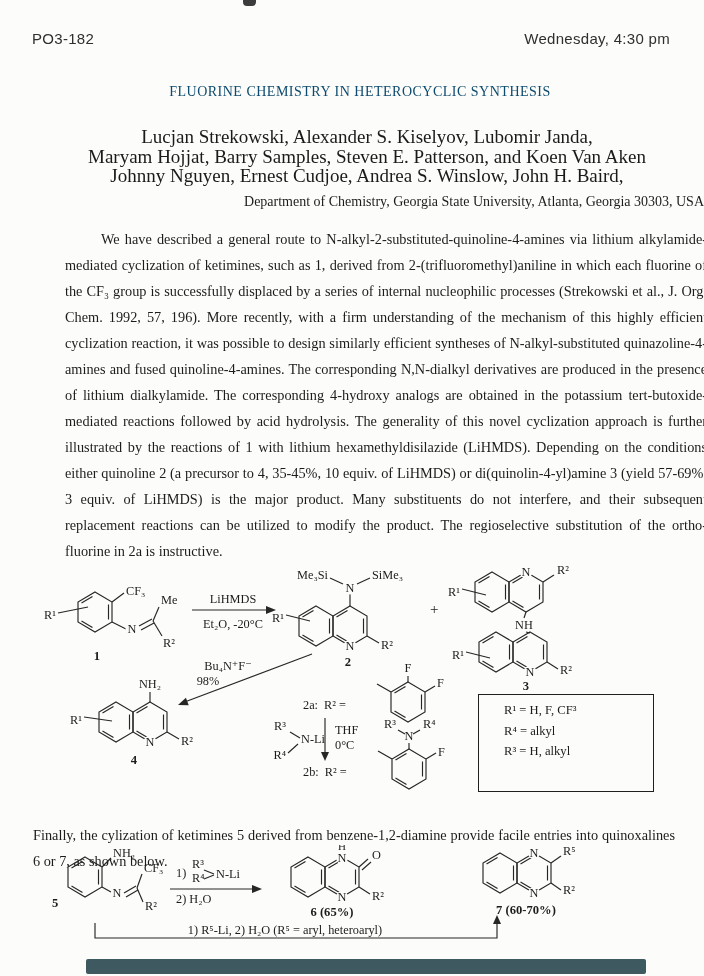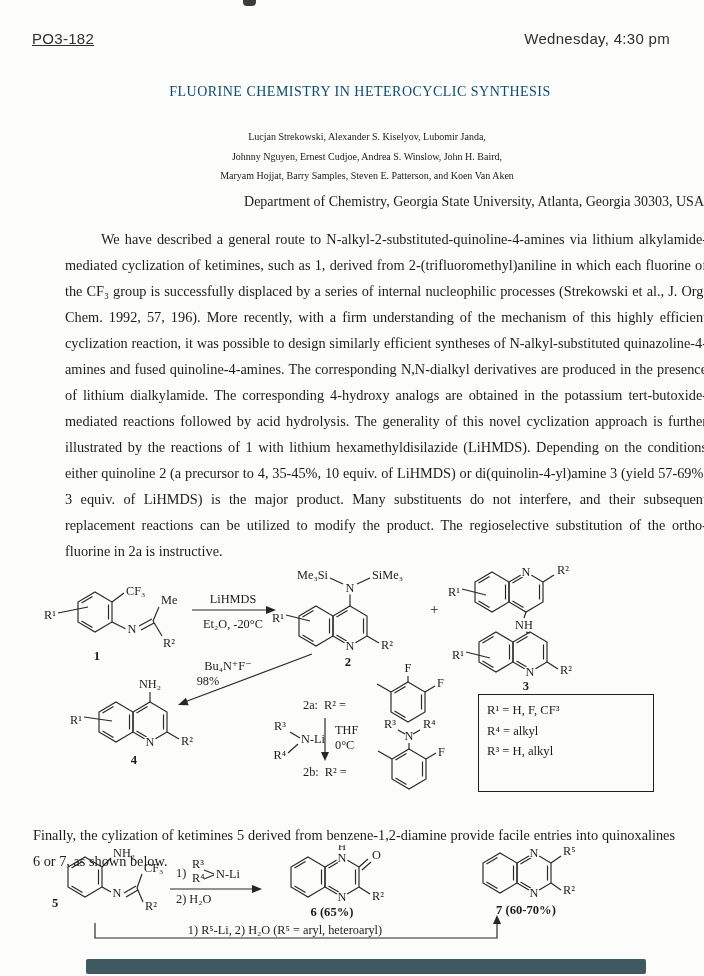--- a/index.html
+++ b/index.html
@@ -3,67 +3,67 @@
 <meta charset="utf-8">
 <style>
   html,body{margin:0;padding:0;background:#e8e8e8;}
   .page{
     position:relative;width:704px;height:976px;margin:0 auto;
     background:#fcfcfa;color:#1c1c1c;overflow:hidden;
     font-family:"Liberation Serif","DejaVu Serif",serif;
   }
   .hdr{position:absolute;top:30px;font-family:"Liberation Sans","DejaVu Sans",sans-serif;
        font-size:15px;color:#2f2f2f;letter-spacing:.3px;}
-  .hdr-left{left:32px;text-decoration:underline;}
+  .hdr-left{left:32px;}
   .hdr-right{right:34px;}
   .title{position:absolute;top:84px;left:16px;right:0;text-align:center;
          font-size:14px;letter-spacing:.5px;color:#0c4a6e;}
   .authors{position:absolute;top:127px;left:0;right:0;text-align:center;
-           font-size:10px;line-height:19.5px;color:#1a1a1a;padding-left:30px;}
+           font-size:19px;line-height:19.5px;color:#1a1a1a;padding-left:30px;}
   .affil{position:absolute;top:194px;left:0;right:0;text-align:right;font-size:14px;}
   .abstract{position:absolute;top:226px;left:33px;width:642px;
             font-size:14.3px;line-height:26px;text-align:justify;text-indent:36px;margin-left:32px;}
   .closing{position:absolute;top:798px;left:33px;width:642px;
            font-size:14.3px;line-height:26px;text-align:justify;margin-top:24px;}
   svg{position:absolute;left:0;}
   #scheme1{top:562px;}
   #scheme2{top:845px;}
   svg line, svg polyline, svg polygon.ring, svg use{stroke:#262626;stroke-width:1.15;fill:none;}
   svg polygon.ah{fill:#262626;stroke:none;}
   svg text{font-family:"Liberation Serif","DejaVu Serif",serif;font-size:12.3px;fill:#1c1c1c;stroke:none;}
   svg text.cnum{font-weight:bold;font-size:12.6px;}
   svg text.sm{font-size:11px;}
   svg circle.mask{fill:#fcfcfa;stroke:none;}
   .legendbox{
     position:absolute;left:478px;top:694px;width:158px;height:86px;
     border:1.4px solid #1f1f1f;padding:5px 8px;box-sizing:content-box;
     font-size:12.6px;line-height:20.5px;background:#fcfcfa;
   }
-  .legendbox div{white-space:nowrap;}
+  .legendbox div{white-space:nowrap;margin-left:17px;}
   .speck{position:absolute;left:243px;top:0;width:13px;height:6px;background:#3c3c3c;
          border-radius:0 0 4px 4px;}
   .scanbar{position:absolute;left:86px;top:959px;width:560px;height:15px;
            background:#3e5a60;border-radius:2px;}
 </style>
 </head>
 <body>
 
 <div class="page">
 
   <div class="speck"></div>
 
   <span class="hdr hdr-left">PO3-182</span>
   <span class="hdr hdr-right">Wednesday, 4:30 pm</span>
 
   <div class="title">FLUORINE CHEMISTRY IN HETEROCYCLIC SYNTHESIS</div>
 
   <div class="authors">
     <div>Lucjan Strekowski, Alexander S. Kiselyov, Lubomir Janda,</div>
+    <div>Maryam Hojjat, Barry Samples, Steven E. Patterson, and Koen Van Aken</div>
     <div>Johnny Nguyen, Ernest Cudjoe, Andrea S. Winslow, John H. Baird,</div>
-    <div>Maryam Hojjat, Barry Samples, Steven E. Patterson, and Koen Van Aken</div>
   </div>
 
   <div class="affil">Department of Chemistry, Georgia State University, Atlanta, Georgia 30303, USA</div>
 
   <div class="abstract">We have described a general route to N-alkyl-2-substituted-quinoline-4-amines via lithium alkylamide-mediated cyclization of ketimines, such as 1, derived from 2-(trifluoromethyl)aniline in which each fluorine of the CF₃ group is successfully displaced by a series of internal nucleophilic processes (Strekowski et al., J. Org. Chem. 1992, 57, 196). More recently, with a firm understanding of the mechanism of this highly efficient cyclization reaction, it was possible to design similarly efficient syntheses of N-alkyl-substituted quinazoline-4-amines and fused quinoline-4-amines. The corresponding N,N-dialkyl derivatives are produced in the presence of lithium dialkylamide. The corresponding 4-hydroxy analogs are obtained in the potassium tert-butoxide-mediated reactions followed by acid hydrolysis. The generality of this novel cyclization approach is further illustrated by the reactions of 1 with lithium hexamethyldisilazide (LiHMDS). Depending on the conditions either quinoline 2 (a precursor to 4, 35-45%, 10 equiv. of LiHMDS) or di(quinolin-4-yl)amine 3 (yield 57-69%, 3 equiv. of LiHMDS) is the major product. Many substituents do not interfere, and their subsequent replacement reactions can be utilized to modify the product. The regioselective substitution of the ortho-fluorine in 2a is instructive.</div>
 
   <svg id="scheme1" width="704" height="240" viewBox="0 0 704 240">
     <defs>
       <polygon id="hex" points="0,-20 17,-10 17,10 0,20 -17,10 -17,-10"></polygon>
       <g id="aro">

